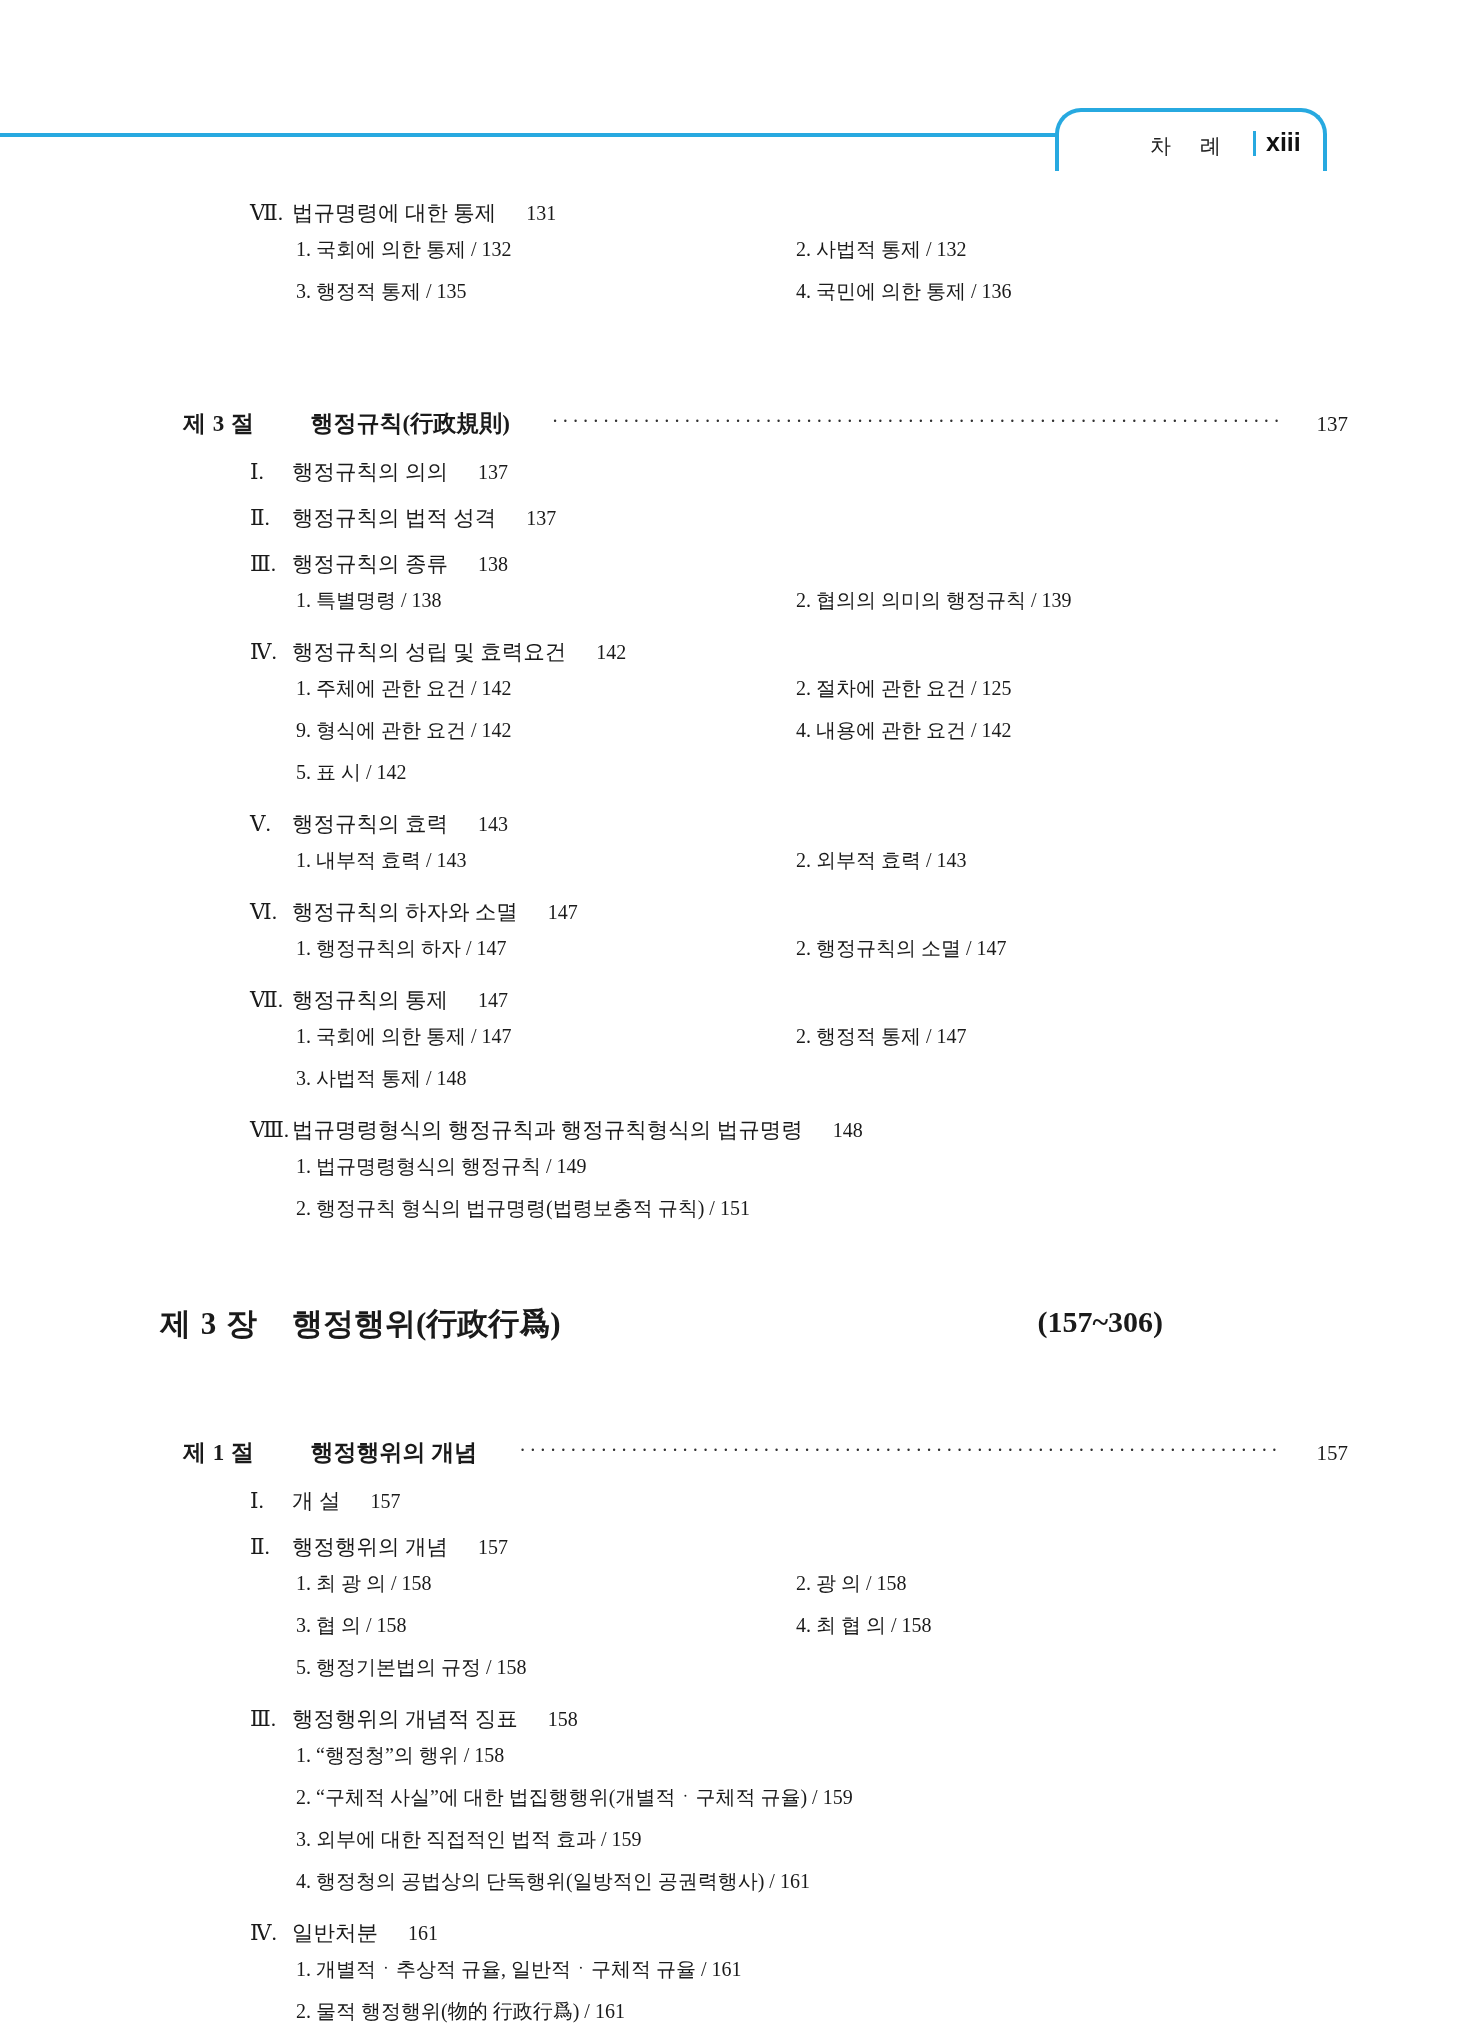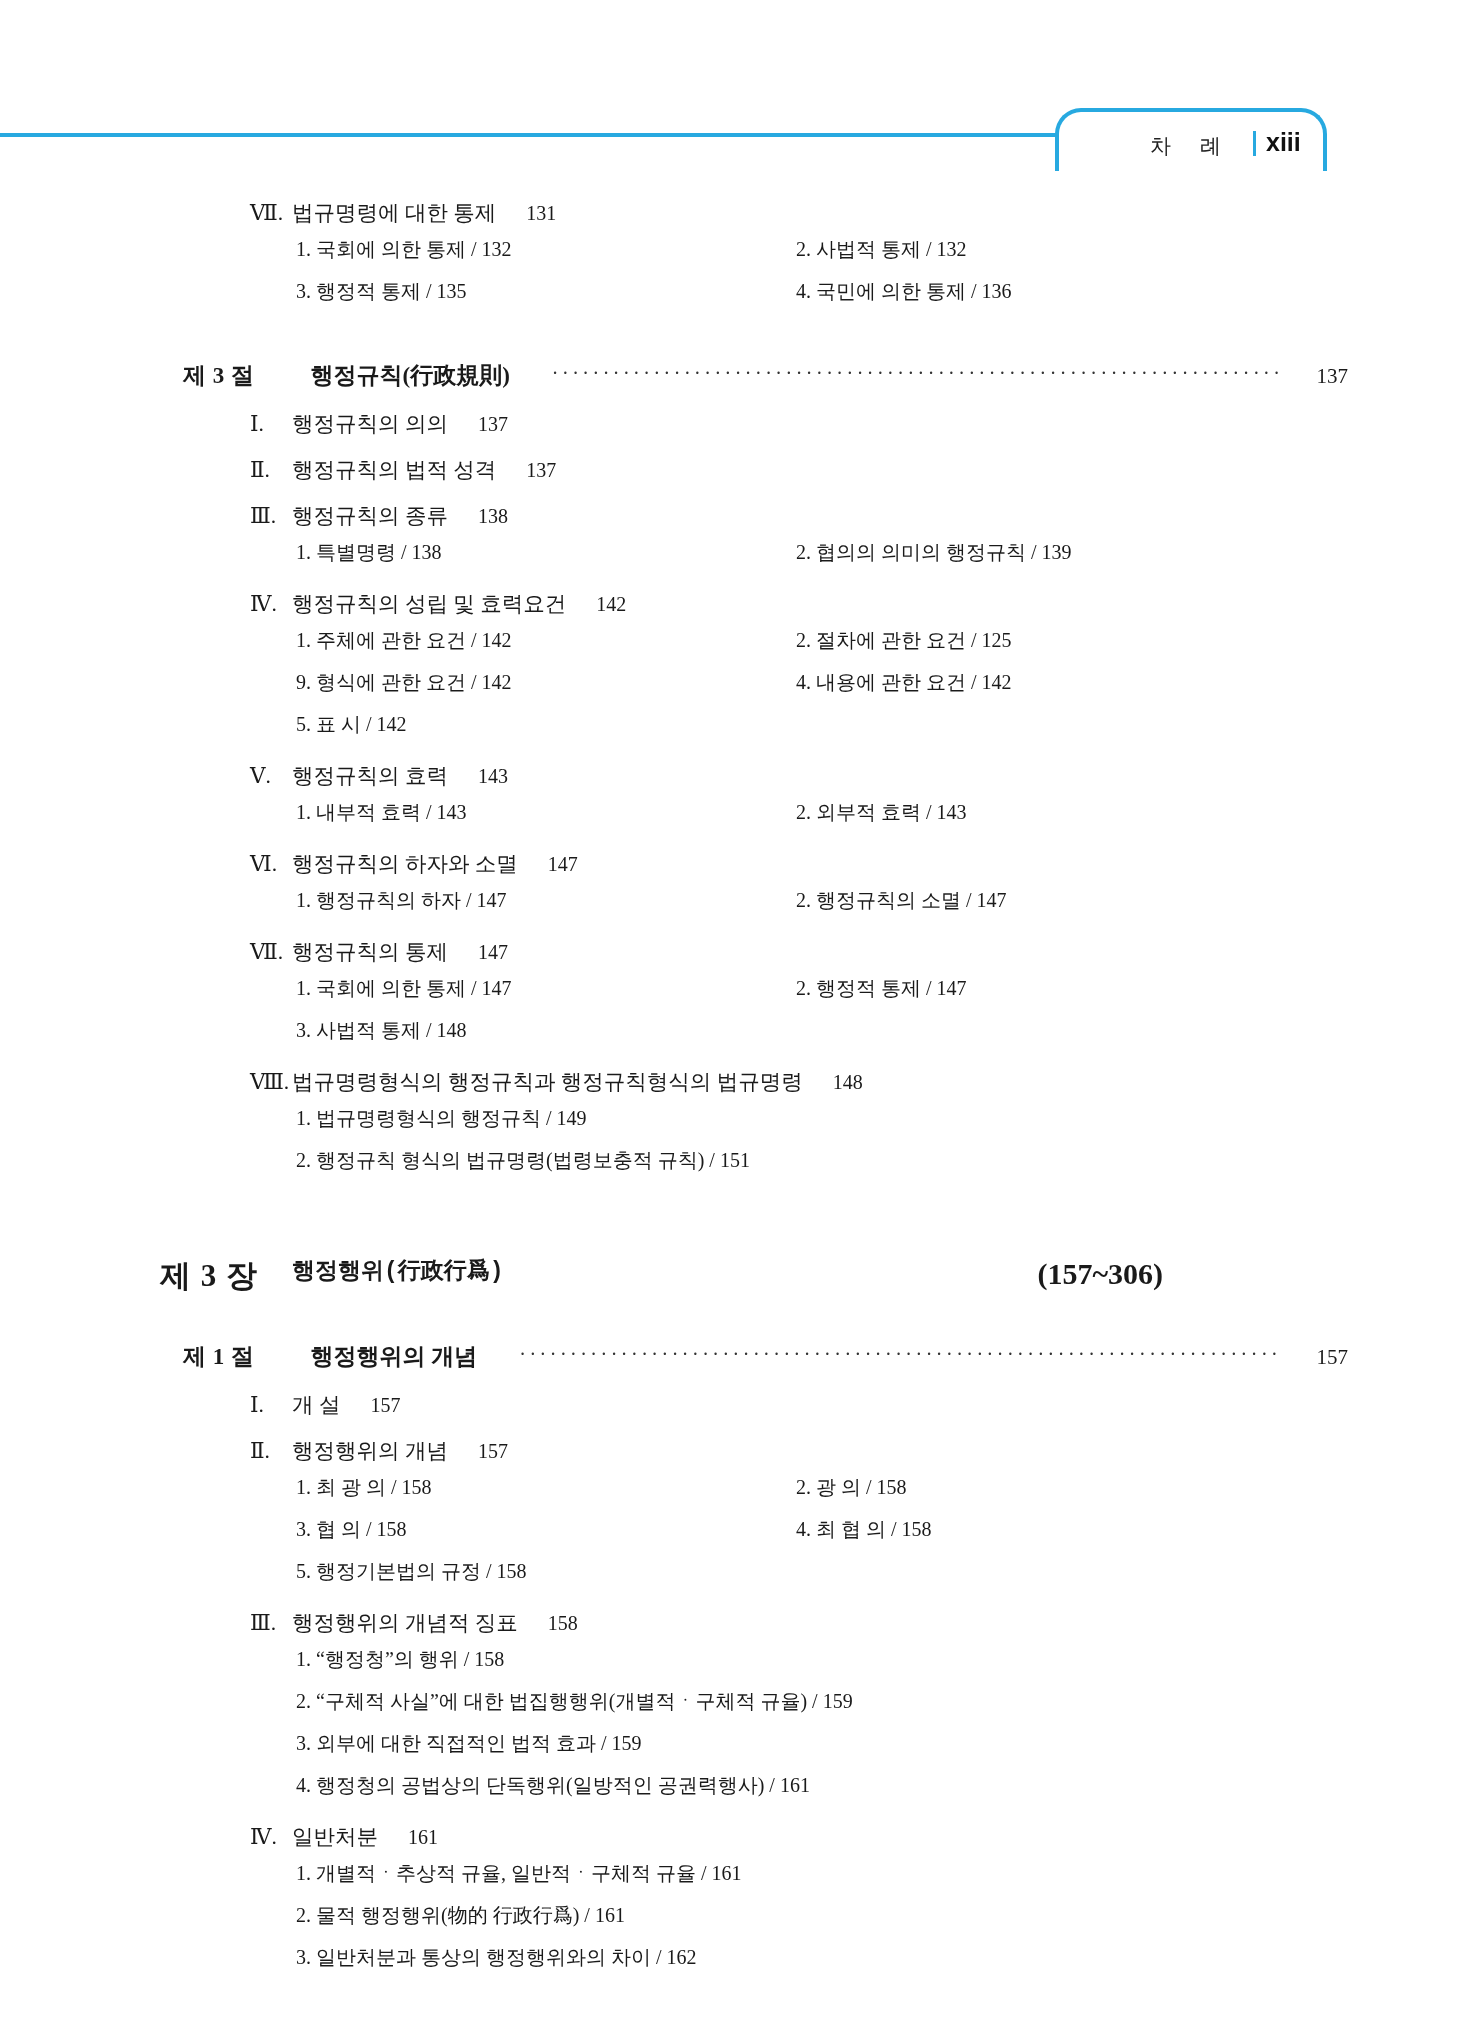--- a/index.html
+++ b/index.html
@@ -131,20 +131,21 @@
     white-space: nowrap;
     gap: 34px;
   }
   .section-line .sec-label {
     font-weight: bold;
     letter-spacing: 0.5px;
   }
   .section-line .sec-title {
     font-weight: bold;
     margin-left: 22px;
+    margin-top: 48px;
   }
   .section-line .leader {
     flex: 1;
     overflow: hidden;
     margin: 0 4px 0 8px;
     letter-spacing: 3.5px;
     color: #333;
     font-size: 20px;
     position: relative;
     top: -3px;
@@ -164,23 +165,22 @@
     left: 160px;
     top: 0;
     font-size: 31px;
     font-weight: bold;
     letter-spacing: 1px;
   }
   .chapter .ch-title {
     position: absolute;
     left: 292px;
     top: 0;
-    font-size: 23px;
-    font-weight: bold;
-    font-family: Liberation Mono, monospace;
+    font-size: 31px;
+    font-weight: bold;
   }
   .chapter .ch-range {
     position: absolute;
     right: 132px;
     top: 2px;
     font-size: 30px;
     font-weight: bold;
   }
 
   .spacer-sm { height: 14px; }

